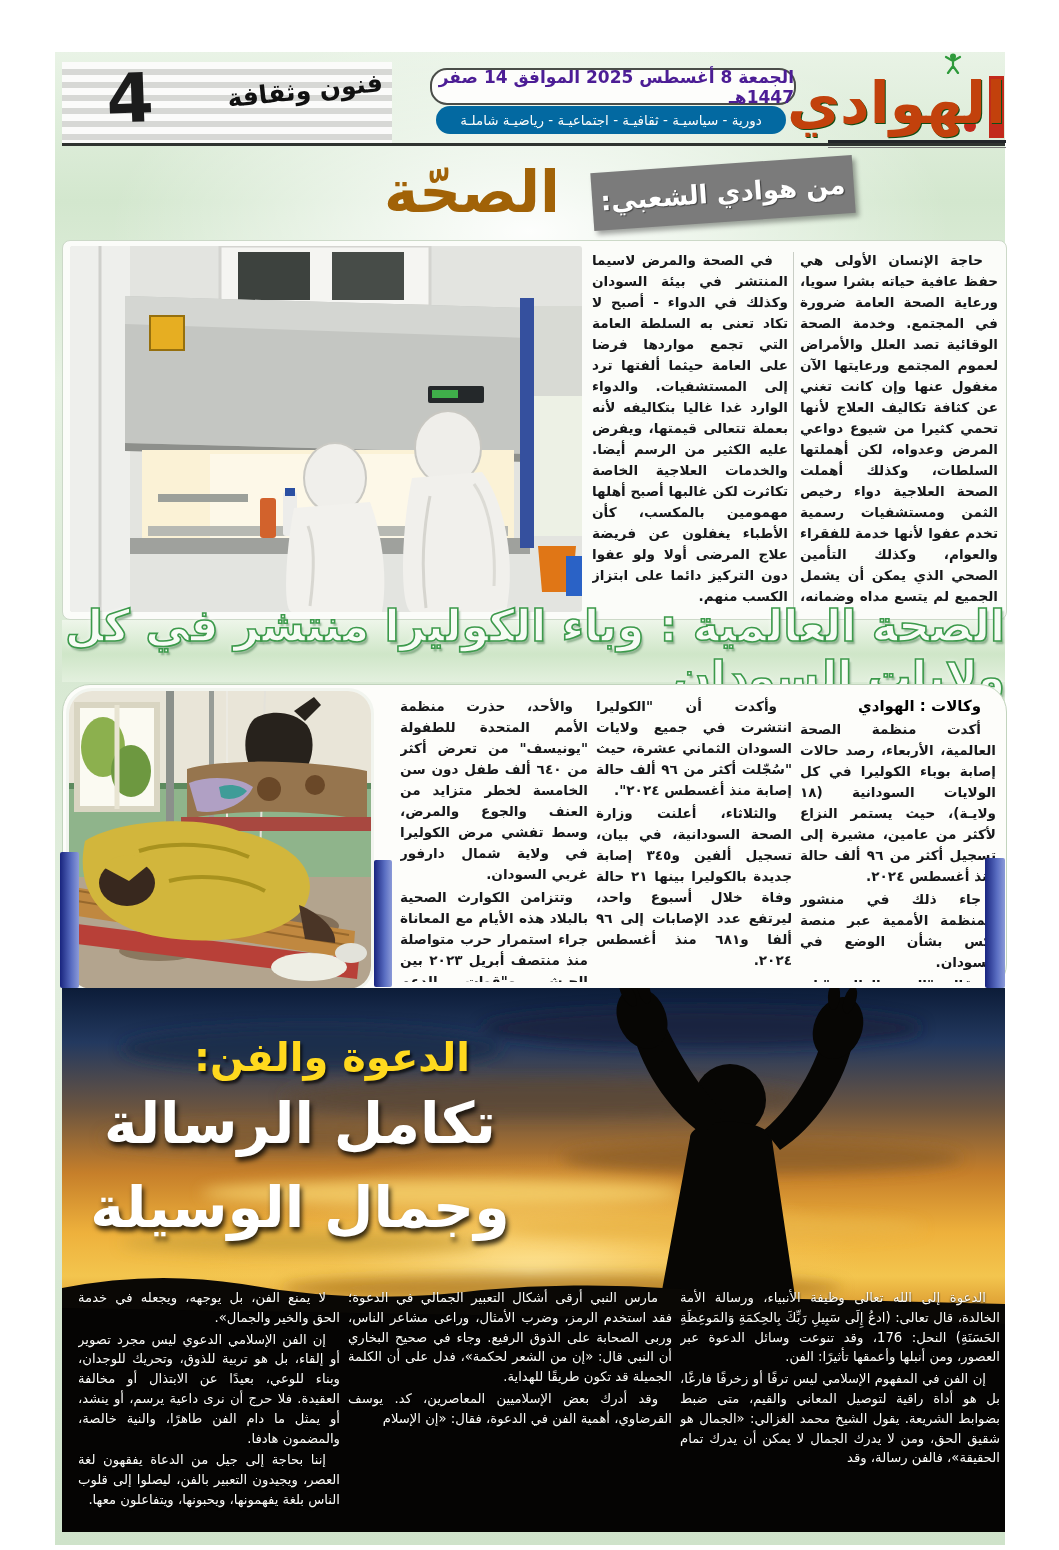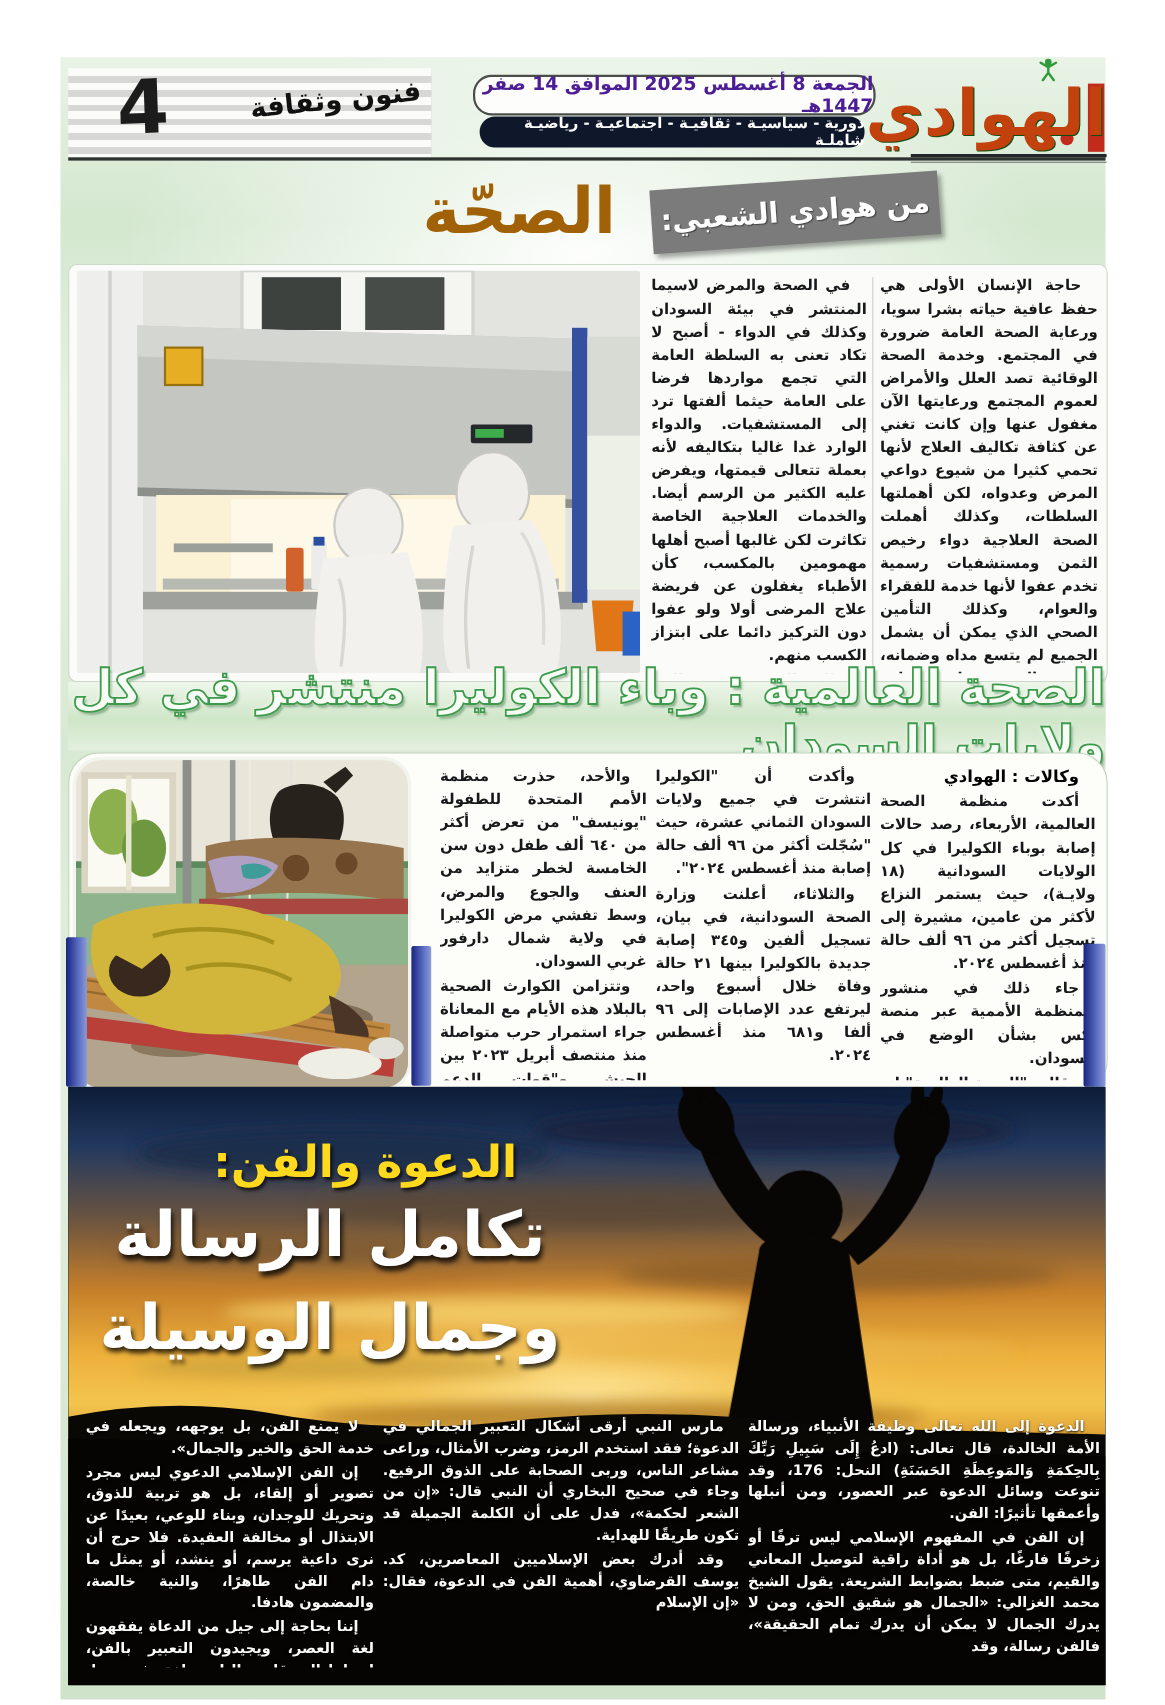--- a/index.html
+++ b/index.html
@@ -16,22 +16,22 @@
     background:repeating-linear-gradient(180deg,#fbfbfa 0 7px,#d7d8d5 7px 13px);
     box-shadow:0 1px 0 #bbb;}
   .page-num{left:95px;top:58px;width:70px;font-size:68px;font-weight:900;color:#1c1c1c;
     line-height:82px;text-align:center;transform:rotate(-2deg);}
   .section-label{left:215px;top:76px;width:180px;font-size:25px;font-weight:800;color:#111;
     transform:rotate(-6deg);text-align:center;}
   .header-rule{left:62px;top:143px;width:943px;height:3px;background:#2f3330;}
   .date-pill{left:430px;top:68px;width:362px;height:33px;background:#fdfdfb;
     border:2.5px solid #4a4d49;border-radius:17px;color:#4c1d95;font-size:17px;font-weight:800;
     display:flex;align-items:center;justify-content:center;}
-  .tag-pill{left:436px;top:106px;width:350px;height:28px;background:#0f172a;
-    border-radius:14px;color:#fdfdfb;font-size:13.5px;font-weight:700;
+  .tag-pill{left:436px;top:106px;width:350px;height:28px;background:#0369a1;
+    border-radius:14px;color:#fdfdfb;font-size:13.5px;font-weight:400;
     display:flex;align-items:center;justify-content:center;}
   .logo-wrap{left:828px;top:54px;width:178px;height:92px;}
   .logo-red{position:absolute;right:2px;top:22px;width:15px;height:62px;background:#c22a1c;}
   .logo-red2{position:absolute;right:30px;bottom:14px;width:12px;height:12px;border-radius:50%;background:#c22a1c;}
   .logo-text{position:absolute;right:0;top:6px;width:178px;text-align:center;
     font-size:58px;font-weight:900;color:#c2410c;line-height:86px;
     text-shadow:1px 1px 0 #0e4f16;}
   .logo-underline{position:absolute;right:0;bottom:-2px;width:178px;height:4px;
     border-top:3px solid #23262a;border-bottom:1px solid #777;}
   .logo-person{position:absolute;right:42px;top:-2px;}
@@ -72,21 +72,21 @@
   .bbar-r{left:985px;top:858px;width:20px;height:130px;}
   .bbar-m{left:374px;top:860px;width:18px;height:127px;}
   .bbar-l{left:60px;top:852px;width:19px;height:136px;}
   
   .feature{left:62px;top:988px;width:943px;height:544px;overflow:hidden;background:#05060a;}
   .feat-kicker{left:120px;top:46px;width:300px;text-align:center;
     font-size:40px;font-weight:900;color:#ffd91e;text-shadow:2px 3px 3px rgba(0,0,0,.7);}
   .feat-title{left:28px;width:420px;text-align:center;font-size:57px;font-weight:900;
     color:#ffffff;text-shadow:2px 4px 5px rgba(0,0,0,.8);}
   .ft1{top:102px;} .ft2{top:186px;}
-  .feat-col{color:#fbfbf8;font-size:13.2px;font-weight:700;line-height:19.8px;
+  .feat-col{color:#fbfbf8;font-size:13.2px;font-weight:400;line-height:19.8px;
     text-align:justify;overflow:hidden;text-shadow:0 1px 2px #000;}
   .feat-col p{margin:0 0 2px;text-indent:14px;}
   .fc1{left:618px;top:300px;width:320px;height:228px;}
   .fc2{left:286px;top:300px;width:324px;height:228px;}
   .fc3{left:16px;top:300px;width:262px;height:228px;}
 </style>
 </head>
 <body>
 
 <div class="page">

